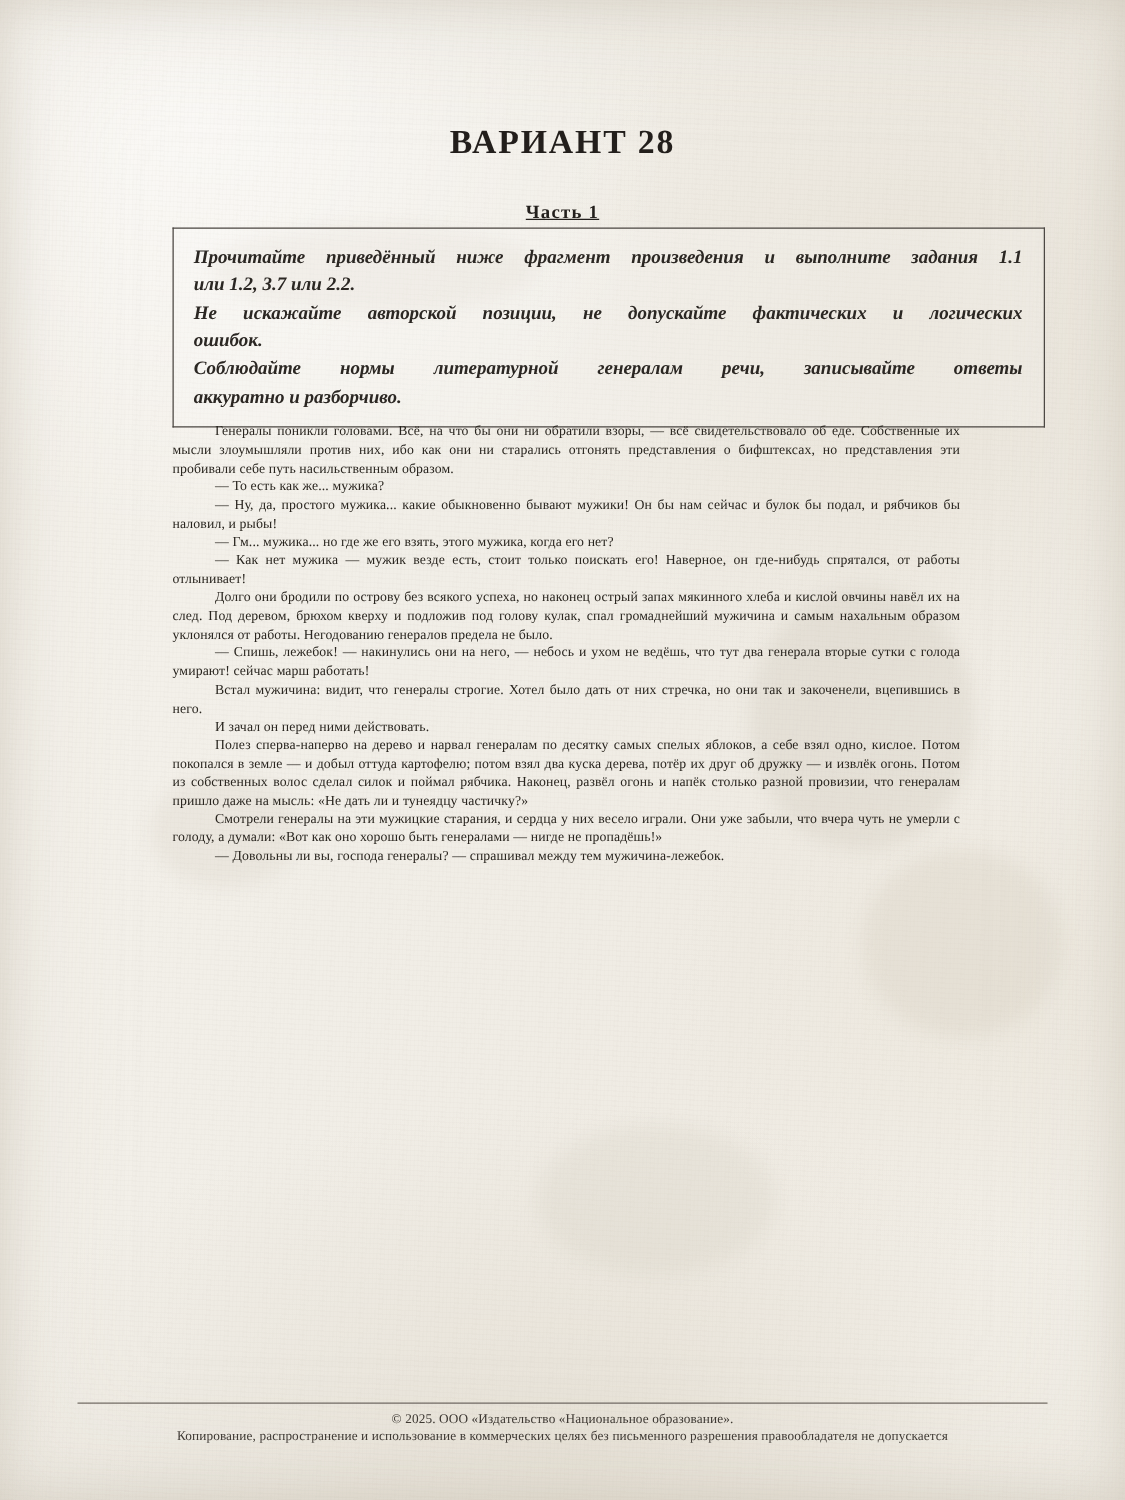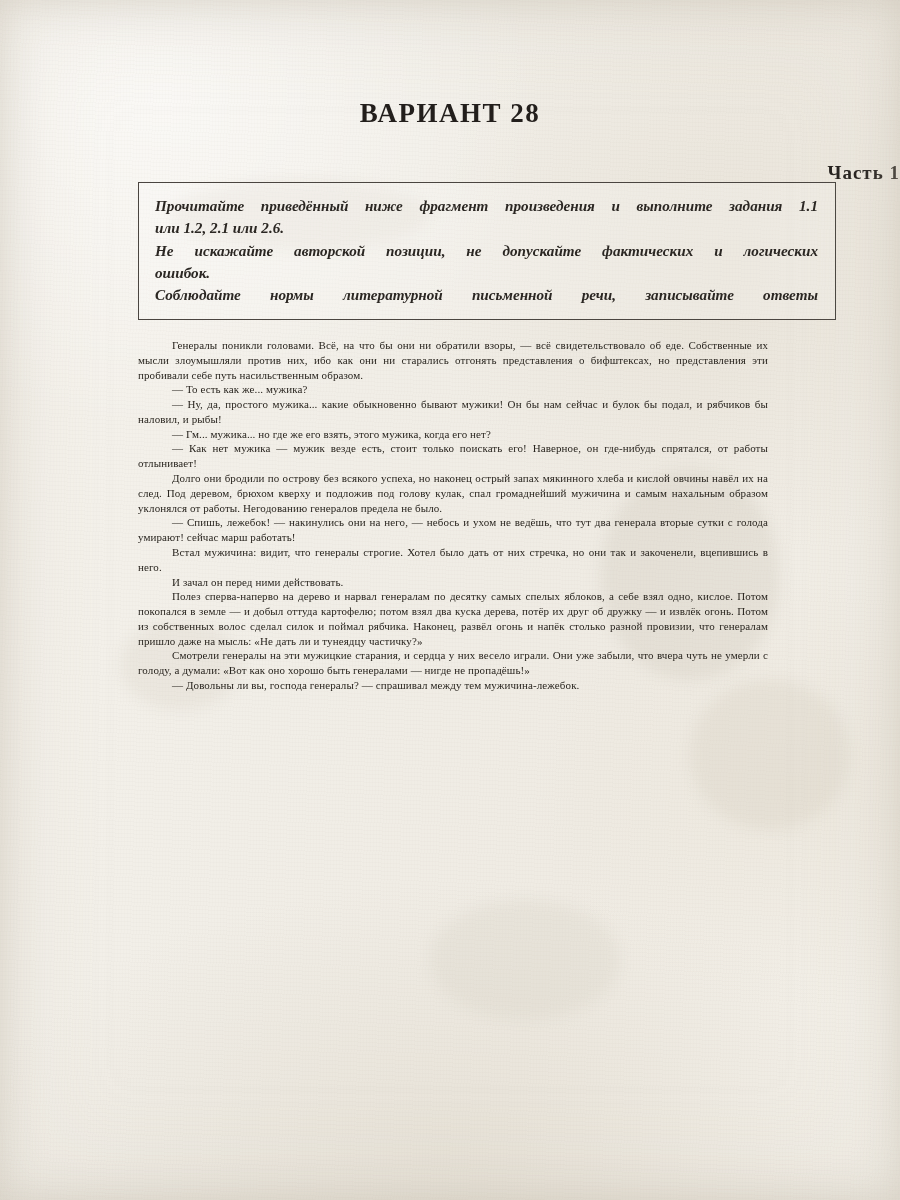--- a/index.html
+++ b/index.html
@@ -66,28 +66,29 @@
     text-align: center;
     font-family: "Liberation Serif", "DejaVu Serif", serif;
     font-weight: bold;
     font-size: 27px;
     letter-spacing: 1.5px;
     margin: 0;
     padding-top: 98px;
     color: #231f1c;
   }
   .part-title {
-    text-align: right;
+    text-align: center;
     font-family: "Liberation Serif", "DejaVu Serif", serif;
     font-weight: bold;
-    font-size: 19px;
+    font-size: 15px;
     letter-spacing: 1px;
     margin: 0;
     padding-top: 33px;
     color: #231f1c;
+    text-decoration: underline;
   }
 
   
   .instruction-box {
     position: absolute;
     left: 138px;
     top: 182px;
     width: 698px;
     box-sizing: border-box;
     border: 1.4px solid #4a4540;
@@ -184,37 +185,43 @@
   <div class="smudge s5"></div>
 
   <div class="content">
 
     <h1 class="variant-title">ВАРИАНТ 28</h1>
     <h2 class="part-title">Часть 1</h2>
 
     <div class="instruction-box">
       <div class="rule-right"></div>
       <p class="instruction-line justified">Прочитайте приведённый ниже фрагмент произведения и выполните задания 1.1</p>
-      <p class="instruction-line tail">или 1.2, 2.1 или 2.6.</p>
+      <p class="instruction-line tail">или 1.2, 3.7 или 2.2.</p>
       <p class="instruction-line justified">Не искажайте авторской позиции, не допускайте фактических и логических</p>
       <p class="instruction-line tail">ошибок.</p>
-      <p class="instruction-line justified">Соблюдайте нормы литературной письменной речи, записывайте ответы</p>
+      <p class="instruction-line justified">Соблюдайте нормы литературной генералам речи, записывайте ответы</p>
+      <p class="instruction-line tail">аккуратно и разборчиво.</p>
     </div>
 
     <div class="body-text">
       <p class="para">Генералы поникли головами. Всё, на что бы они ни обратили взоры, — всё свидетельствовало об еде. Собственные их мысли злоумышляли против них, ибо как они ни старались отгонять представления о бифштексах, но представления эти пробивали себе путь насильственным образом.</p>
       <p class="para dialogue">— То есть как же... мужика?</p>
       <p class="para dialogue">— Ну, да, простого мужика... какие обыкновенно бывают мужики! Он бы нам сейчас и булок бы подал, и рябчиков бы наловил, и рыбы!</p>
       <p class="para dialogue">— Гм... мужика... но где же его взять, этого мужика, когда его нет?</p>
       <p class="para dialogue">— Как нет мужика — мужик везде есть, стоит только поискать его! Наверное, он где-нибудь спрятался, от работы отлынивает!</p>
       <p class="para">Долго они бродили по острову без всякого успеха, но наконец острый запах мякинного хлеба и кислой овчины навёл их на след. Под деревом, брюхом кверху и подложив под голову кулак, спал громаднейший мужичина и самым нахальным образом уклонялся от работы. Негодованию генералов предела не было.</p>
       <p class="para dialogue">— Спишь, лежебок! — накинулись они на него, — небось и ухом не ведёшь, что тут два генерала вторые сутки с голода умирают! сейчас марш работать!</p>
       <p class="para">Встал мужичина: видит, что генералы строгие. Хотел было дать от них стречка, но они так и закоченели, вцепившись в него.</p>
       <p class="para">И зачал он перед ними действовать.</p>
       <p class="para">Полез сперва-наперво на дерево и нарвал генералам по десятку самых спелых яблоков, а себе взял одно, кислое. Потом покопался в земле — и добыл оттуда картофелю; потом взял два куска дерева, потёр их друг об дружку — и извлёк огонь. Потом из собственных волос сделал силок и поймал рябчика. Наконец, развёл огонь и напёк столько разной провизии, что генералам пришло даже на мысль: «Не дать ли и тунеядцу частичку?»</p>
       <p class="para">Смотрели генералы на эти мужицкие старания, и сердца у них весело играли. Они уже забыли, что вчера чуть не умерли с голоду, а думали: «Вот как оно хорошо быть генералами — нигде не пропадёшь!»</p>
       <p class="para dialogue">— Довольны ли вы, господа генералы? — спрашивал между тем мужичина-лежебок.</p>
     </div>
 
+    <div class="footer">
+      <div class="footer-rule"></div>
+      <p class="footer-line1">© 2025. ООО «Издательство «Национальное образование».</p>
+      <p class="footer-line2">Копирование, распространение и использование в коммерческих целях без письменного разрешения правообладателя не допускается</p>
+    </div>
 
   </div>
   <div class="edge-shadow"></div>
 </div>
 
 </body></html>

